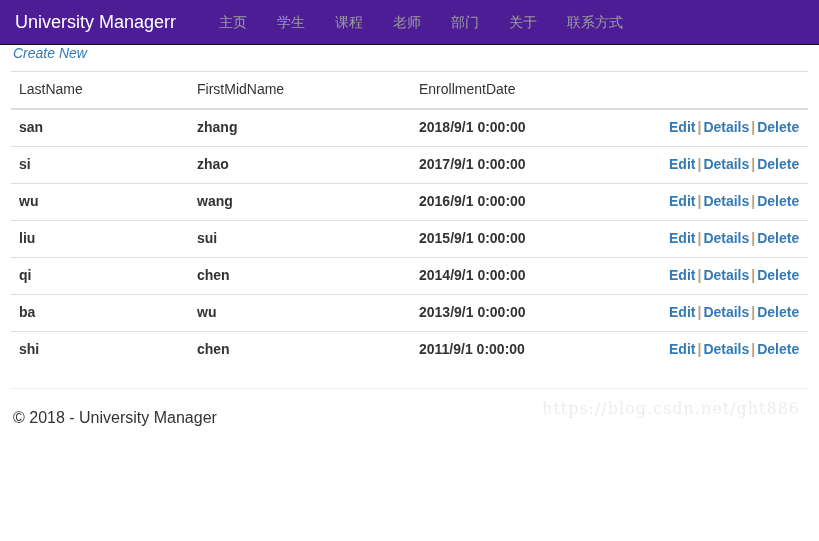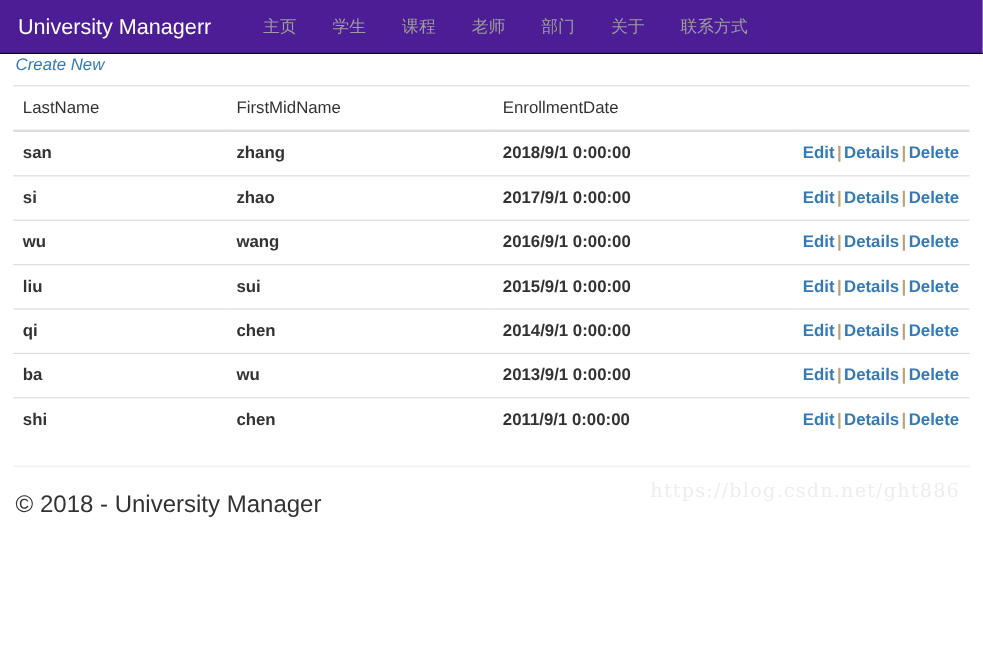--- a/index.html
+++ b/index.html
@@ -123,21 +123,21 @@
     margin: 20px 0 0 0;
     width: 797px;
   }
   footer.page-footer {
     padding-top: 18px;
     margin-left: 2px;
     position: relative;
   }
   footer.page-footer p {
     margin: 0;
-    font-size: 20px;
+    font-size: 16px;
     color: #333333;
     line-height: 1.42857;
   }
   .watermark {
     position: absolute;
     right: 8px;
     top: 10px;
     font-family: "DejaVu Serif", serif;
     font-size: 16px;
     letter-spacing: 1px;

